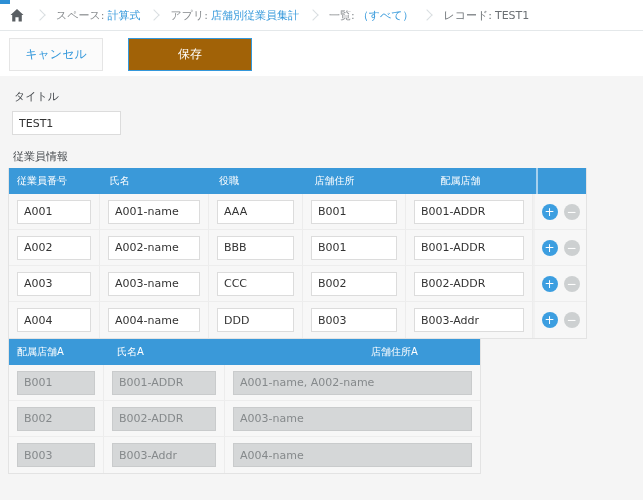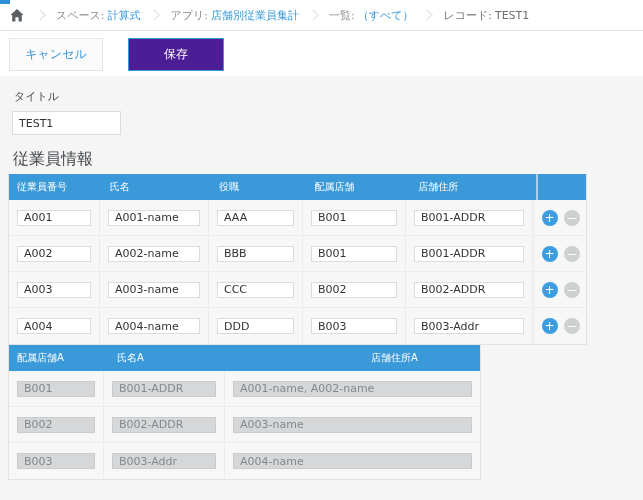--- a/index.html
+++ b/index.html
@@ -18,39 +18,39 @@
   .crumb .plain { color:#6b7074; }
   .chev { width:8px; height:8px; border-top:1px solid #d9dee1; border-right:1px solid #d9dee1;
     transform:rotate(45deg); margin:0 12px 0 10px; flex:0 0 auto; }
   .home-icon { width:14px; height:13px; margin-right:2px; display:inline-block; }
 
   
   .toolbar { padding:7px 0 0 9px; height:45px; background:#fff; }
   .btn { display:inline-block; height:33px; font-size:12px; text-align:center; cursor:pointer;
     vertical-align:top; line-height:31px; }
   .btn-cancel { width:94px; background:#fbfbfb; border:1px solid #e5e5e5; color:#3498db; }
-  .btn-save { width:96px; background:#4c1d95; border:1px solid #3498db; color:#ffffff; margin-left:20px; }
+  .btn-save { width:124px; background:#a16207; border:1px solid #3498db; color:#ffffff; margin-left:20px; }
 
   
   .content { background:#f5f5f5; height:424px; padding:13px 13px 0 0; }
   .field-label { font-size:11px; color:#44484c; margin:0 0 7px 14px; }
-  .section-label { font-size:16px; color:#44484c; margin:14px 0 4px 13px; }
+  .section-label { font-size:11px; color:#44484c; margin:14px 0 4px 13px; }
   .title-input { margin-left:12px; width:109px; height:24px; border:1px solid #dcdcdc;
     font-size:11px; padding:0 6px; color:#333; background:#fff;
     font-family:"DejaVu Sans","Liberation Sans",sans-serif; }
 
   
   .tbl { margin-left:8px; border:1px solid #e3e3e3; border-top:none; background:#f7f7f7; }
   .tbl-head { display:flex; background:#3a99d9; height:26px;gap:8px; }
   .th { font-size:10px; color:#ffffff; line-height:26px; padding-left:8px; overflow:hidden; }
   .trow { display:flex; height:36px; border-bottom:1px solid #ededed; background:#f7f7f7; }
   .trow:last-child { border-bottom:none; }
   .td { border-right:1px solid #ececec; display:flex; align-items:center; }
   .td:last-child { border-right:none; }
-  .cell-input { width:calc(100% - 16px); margin:0 8px; height:16px; border:1px solid #dcdcdc;
+  .cell-input { width:calc(100% - 16px); margin:0 8px; height:24px; border:1px solid #dcdcdc;
     background:#fff; font-size:11px; padding:0 6px; color:#333;
     font-family:"DejaVu Sans","Liberation Sans",sans-serif; }
   .cell-input:disabled { background:#d5d7d8; border:1px solid #c9cbcc; color:#85898b; }
 
   
   .t1 { width:579px; }
   .c1{width:91px} .c2{width:109px} .c3{width:94px} .c4{width:103px} .c5{width:127px}
   .c6{width:53px; border-left:2px solid #f1f1f1; justify-content:center; gap:6px;}
   .t1 .tbl-head .c6 { border-left:2px solid rgba(255,255,255,0.55); }
   .row-btn { width:16px; height:16px; border-radius:50%; border:none; color:#fff; font-size:12px;
@@ -106,22 +106,22 @@
   <div class="field-label">タイトル</div>
   <input class="title-input" type="text" value="TEST1" style="">
 
   
   <div class="section-label">従業員情報</div>
   <div class="tbl t1">
     <div class="tbl-head">
       <div class="th c1">従業員番号</div>
       <div class="th c2">氏名</div>
       <div class="th c3">役職</div>
+      <div class="th c5">店舗住所</div>
       <div class="th c4">配属店舗</div>
-      <div class="th c5">店舗住所</div>
       <div class="th c6"></div>
     </div>
 
     <div class="trow">
       <div class="td c1">
           <input class="cell-input" type="text" value="A001" style="">
         </div>
       <div class="td c2">
           <input class="cell-input" type="text" value="A001-name" style="">
         </div>

